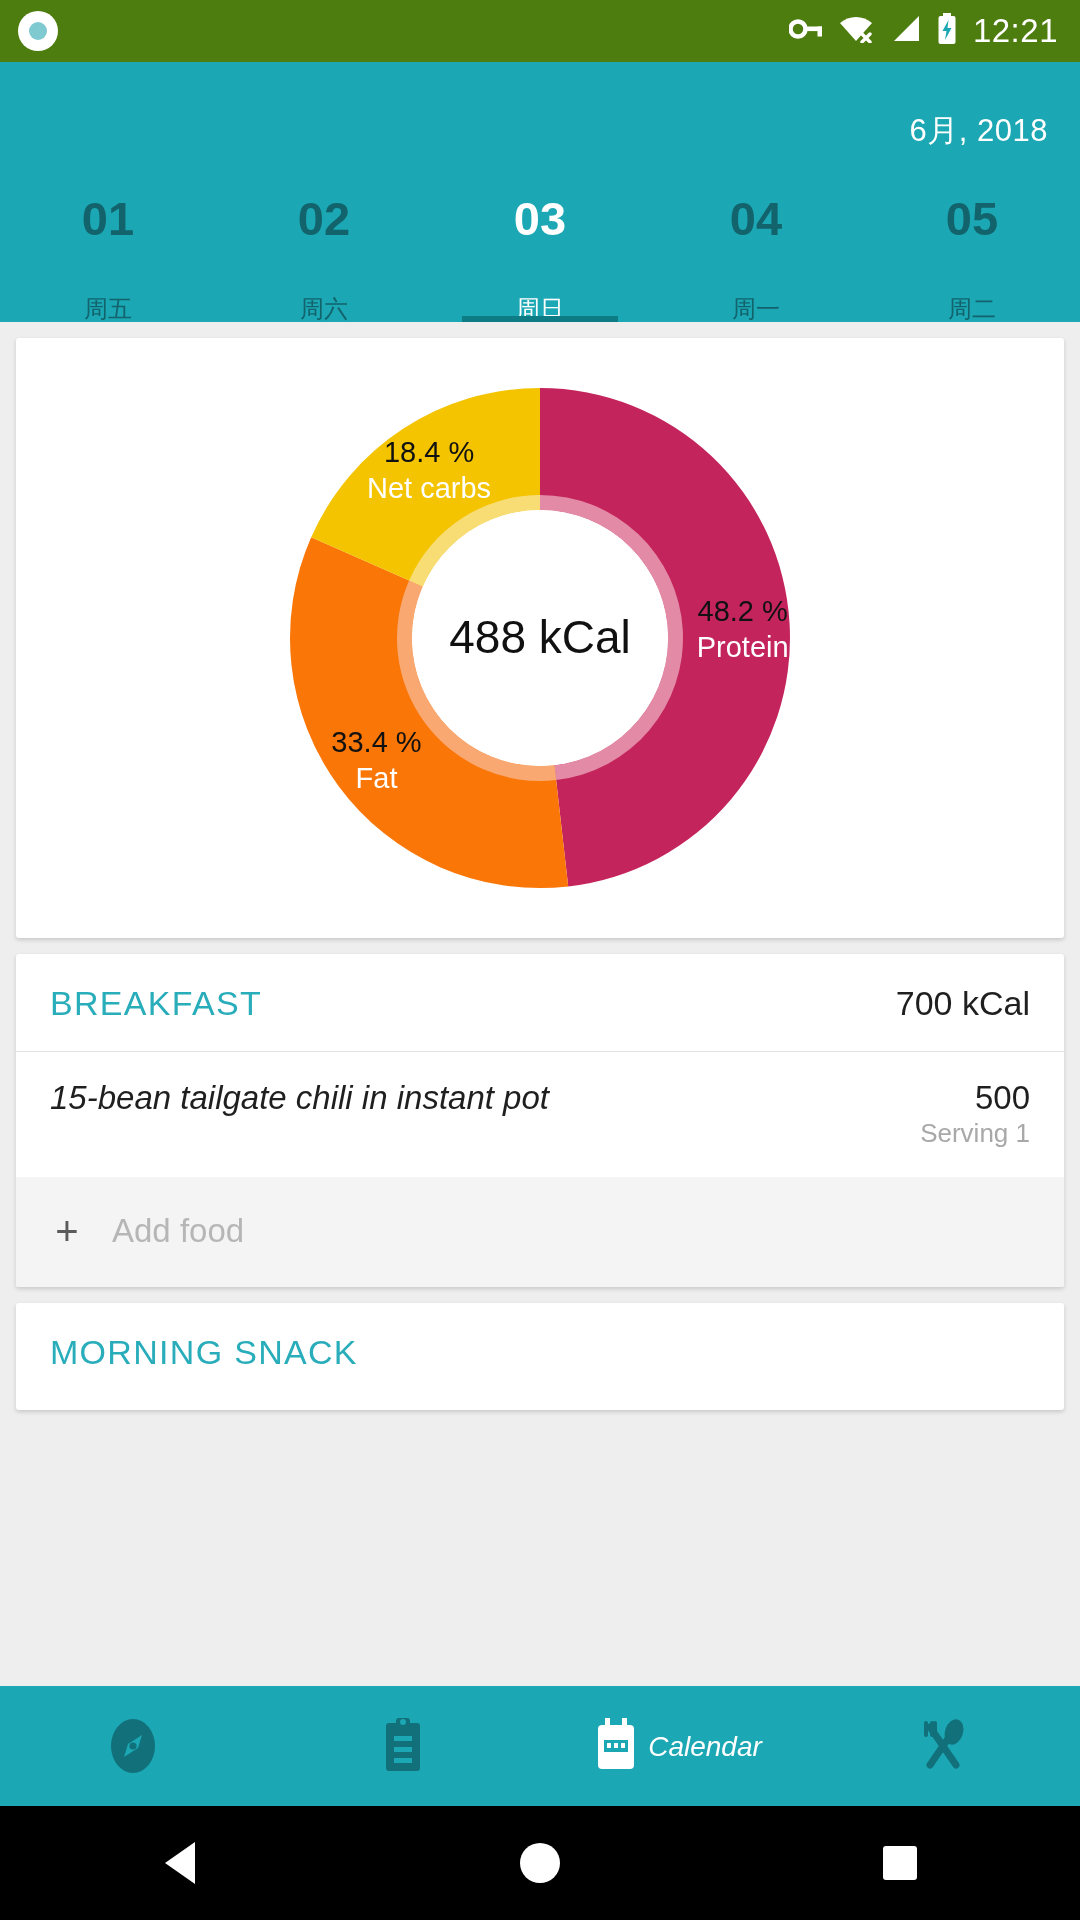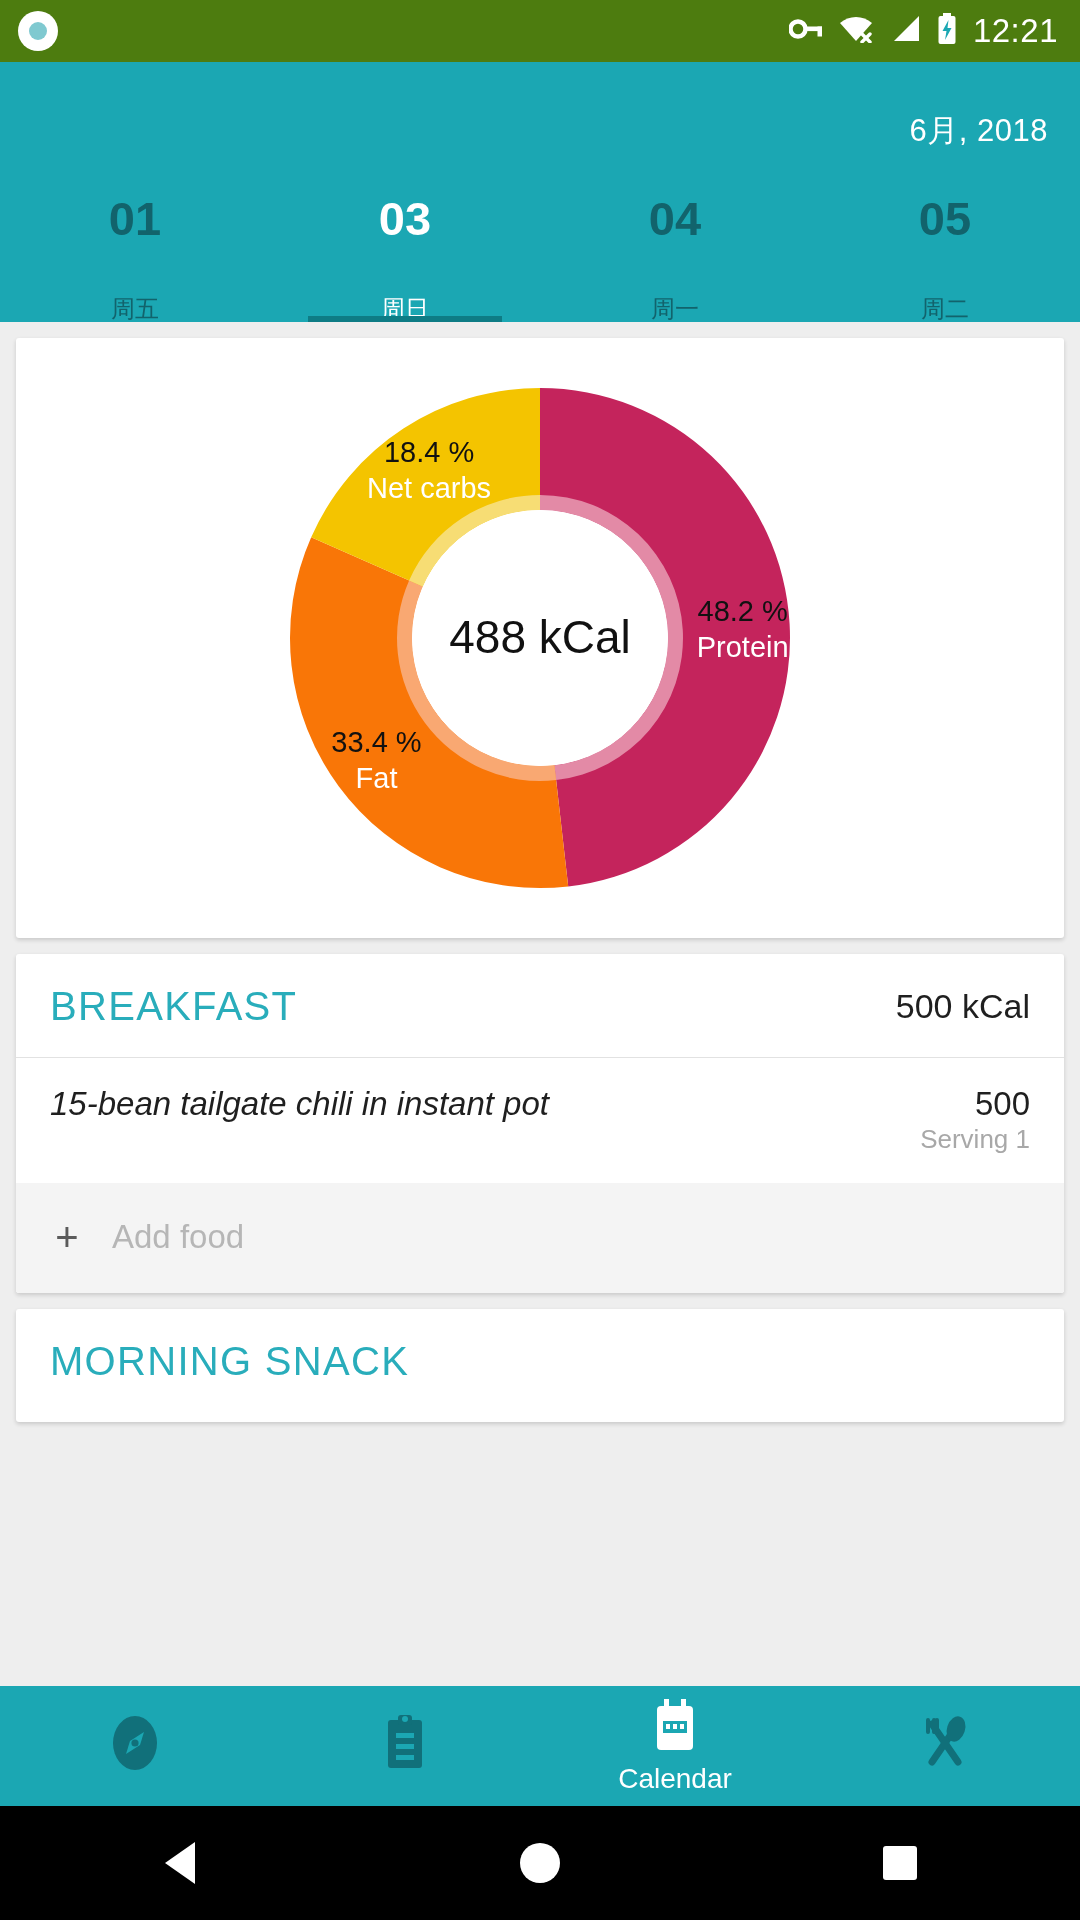--- a/index.html
+++ b/index.html
@@ -101,21 +101,21 @@
   }
   .lbl-pct{ font-size:29px; fill:#111111; font-family:"Liberation Sans", sans-serif;}
   .lbl-name{ font-size:29px; fill:#ffffff; font-family:"Liberation Sans", sans-serif;}
 
   
   .meal-head{
     display:flex; align-items:center; justify-content:space-between;
     padding:30px 34px 28px 34px;
   }
   .meal-title{
-    color:#29adbb; font-size:40px; letter-spacing:1.3px;
+    color:#29adbb; font-size:34px; letter-spacing:1.3px;
   }
   .meal-kcal{ color:#1f1f1f; font-size:34px; }
   .divider{ height:1px; background:#e2e2e2; margin:0; }
 
   .food-row{
     display:flex; align-items:flex-start; justify-content:space-between;
     padding:26px 34px 28px 34px;
   }
   .food-name{
     font-size:33px; color:#1f1f1f; line-height:1.24;
@@ -142,24 +142,25 @@
   .snack-card{ padding-bottom:10px; }
 
   
   .bottomnav{
     position:absolute; left:0; right:0; bottom:114px;
     height:120px; background:#1ba7b3;
     display:flex; align-items:center;
   }
   .navitem{
     flex:1;
-    display:flex; flex-direction:column;
+    display:flex; flex-direction:row;
     align-items:center; justify-content:center;
     height:100%;
     gap:4px;
+    font-style:italic;
   }
   .navitem svg{ display:block; }
   .navlabel{
     color:#ffffff; font-size:28px; margin-top:2px;
   }
 
   
   .sysbar{
     position:absolute; left:0; right:0; bottom:0;
     height:114px; background:#000000;
@@ -223,20 +224,24 @@
 
 <div class="header">
   <div class="month">6月, 2018</div>
   <div class="daystrip">
 
     <div class="day">
       <span class="num">01</span>
       <span class="wd">周五</span>
     </div>
 
+    <div class="day">
+      <span class="num">02</span>
+      <span class="wd">周六</span>
+    </div>
 
     <div class="day active">
       <span class="num">03</span>
       <span class="wd">周日</span>
     </div>
 
     <div class="day">
       <span class="num">04</span>
       <span class="wd">周一</span>
     </div>
@@ -274,21 +279,21 @@
             <text x="149.0819476129434" y="83.9818078714452" text-anchor="middle" class="lbl-pct">18.4 %</text>
             <text x="149.0819476129434" y="119.9818078714452" text-anchor="middle" class="lbl-name">Net carbs</text>
           </g>
       </svg>
     </div>
   </div>
 
   <div class="card">
     <div class="meal-head">
       <span class="meal-title">BREAKFAST</span>
-      <span class="meal-kcal">500 kCal</span>
+      <span class="meal-kcal">700 kCal</span>
     </div>
     <div class="divider"></div>
     <div class="food-row">
       <span class="food-name">15-bean tailgate chili in instant pot</span>
       <span class="food-right">
         <span class="food-cal">500</span><br>
         <span class="food-serv">Serving 1</span>
       </span>
     </div>
     <div class="addfood">

